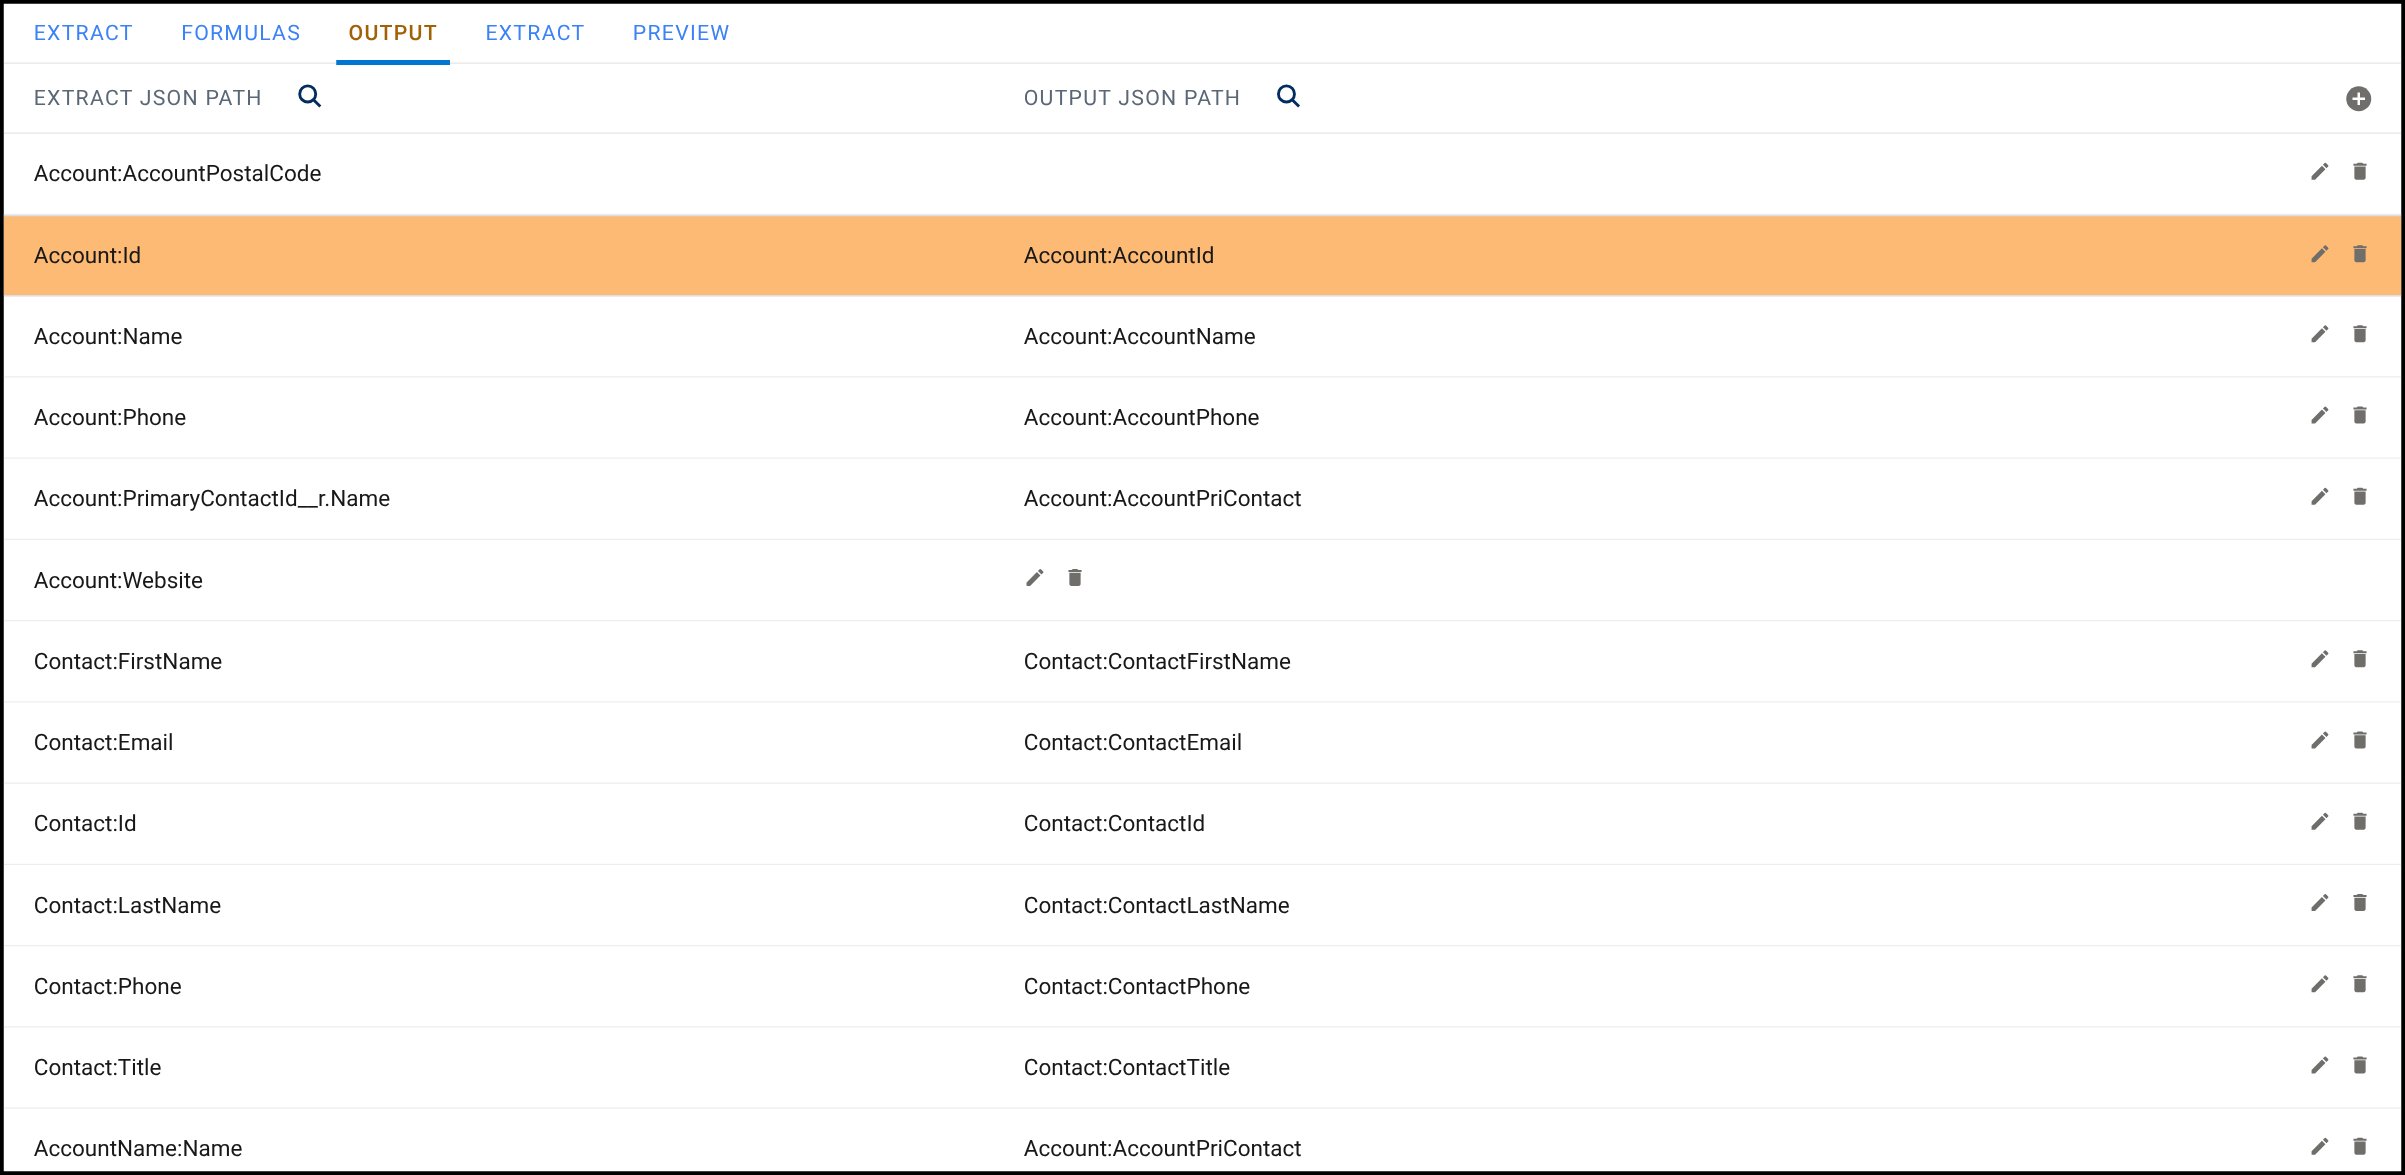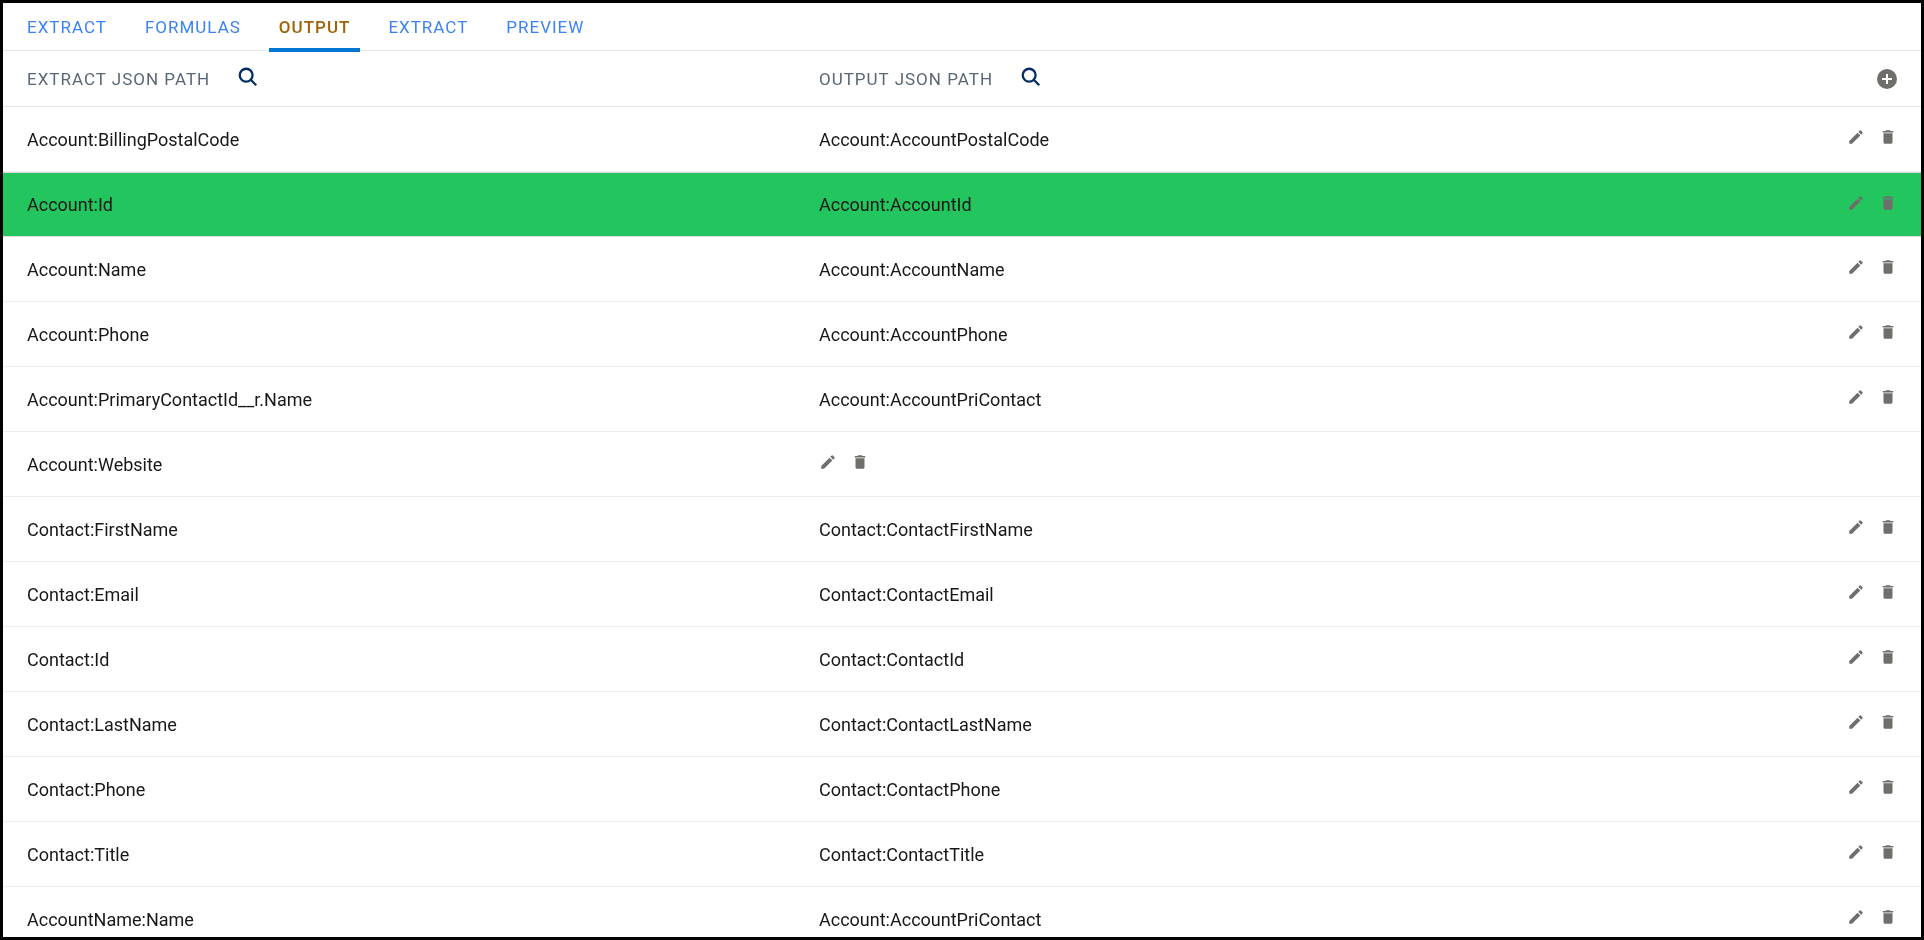--- a/index.html
+++ b/index.html
@@ -82,21 +82,21 @@
       color: #032d60;
     }
     .data-row {
       display: flex;
       align-items: center;
       padding: 0 24px;
       height: 65px;
       border-bottom: 1px solid #ededed;
     }
     .data-row.highlighted {
-      background: #22c55e;
+      background: #fdba74;
       border-top: 1px solid #d8dde6;
       border-bottom: 1px solid #d8dde6;
     }
     .cell {
       font-size: 18px;
       color: #181818;
     }
     .cell.col1 {
       width: 792px;
     }
@@ -160,21 +160,20 @@
       <svg width="12" height="12" viewBox="0 0 12 12">
         <line x1="6" y1="1" x2="6" y2="11" stroke="white" stroke-width="2"></line>
         <line x1="1" y1="6" x2="11" y2="6" stroke="white" stroke-width="2"></line>
       </svg>
     </div>
   </div>
 </div>
 
 <div id="rows-container">
     <div class="data-row">
-      <div class="cell col1">Account:BillingPostalCode</div>
       <div class="cell col2">Account:AccountPostalCode</div>
       <div class="row-actions">
         <span><svg class="action-icon" viewBox="0 0 24 24" fill="currentColor">
             <path d="M3 17.25V21h3.75L17.81 9.94l-3.75-3.75L3 17.25zM20.71 7.04a.996.996 0 0 0 0-1.41l-2.34-2.34a.996.996 0 0 0-1.41 0l-1.83 1.83 3.75 3.75 1.83-1.83z"></path>
           </svg></span>
         <span><svg class="action-icon" viewBox="0 0 24 24" fill="currentColor">
             <path d="M6 19c0 1.1.9 2 2 2h8c1.1 0 2-.9 2-2V7H6v12zM19 4h-3.5l-1-1h-5l-1 1H5v2h14V4z"></path>
           </svg></span>
       </div>
     </div>

